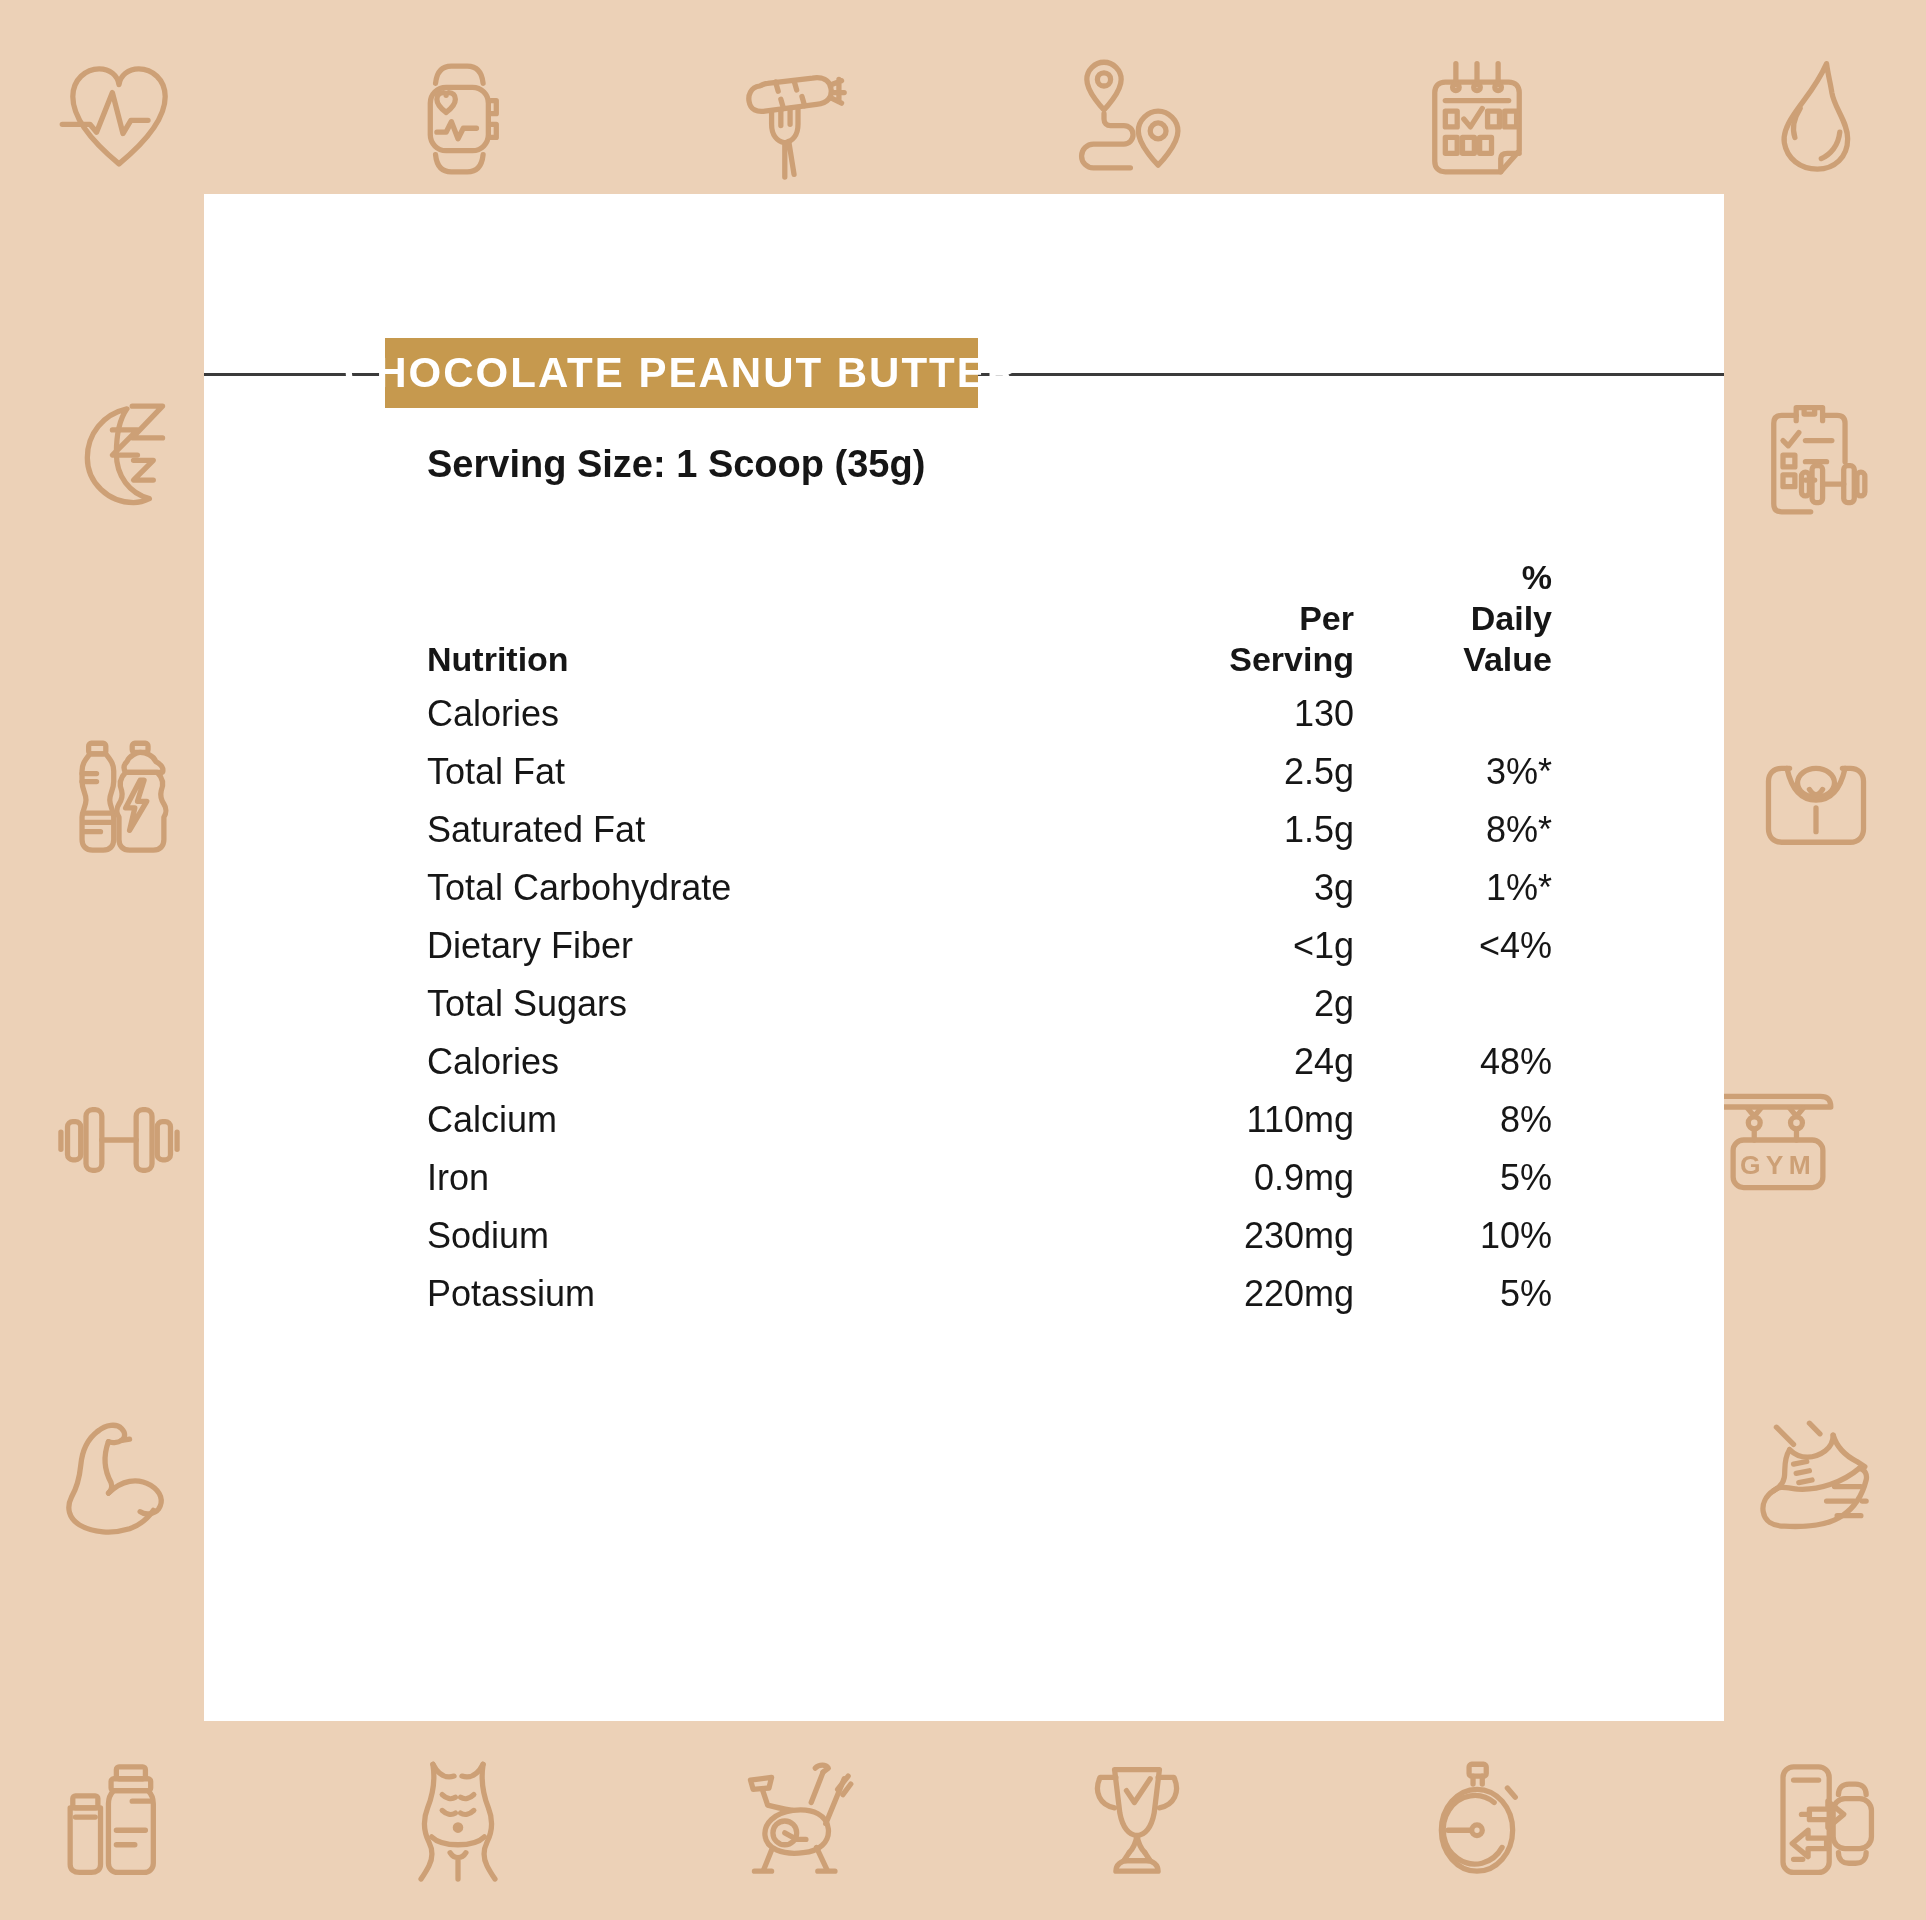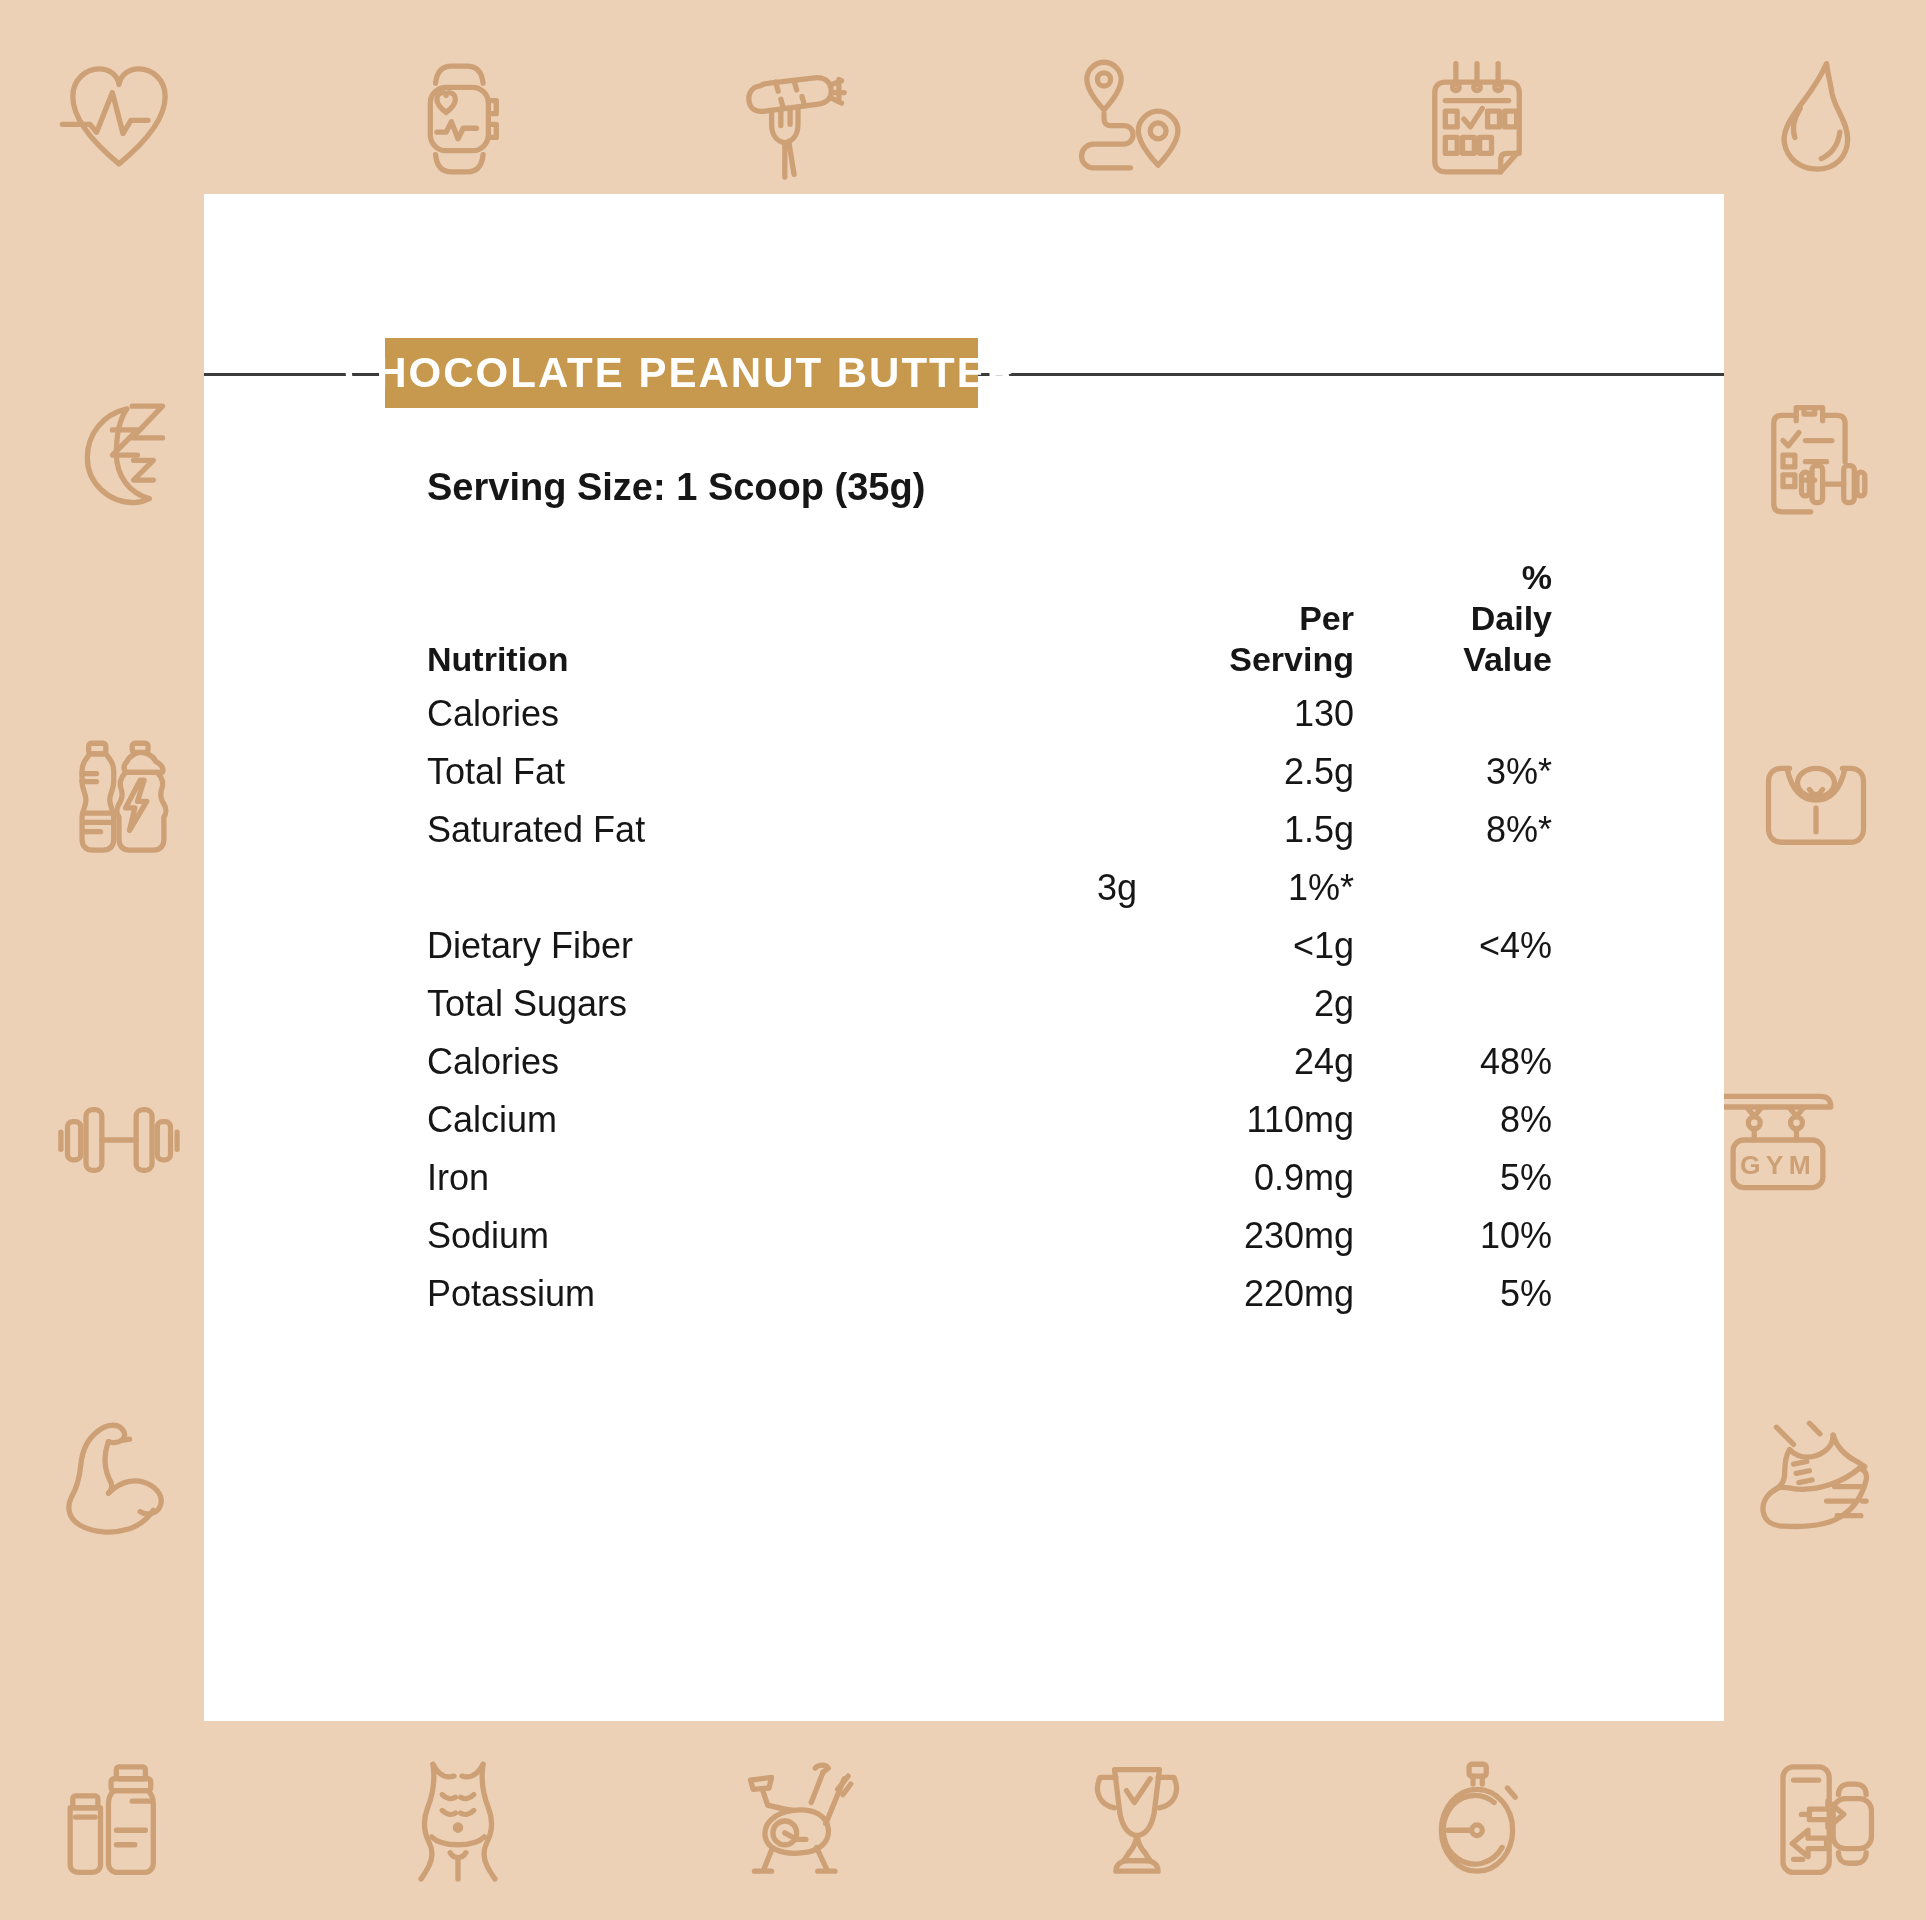--- a/index.html
+++ b/index.html
@@ -17,21 +17,21 @@
   .icon{position:absolute;width:132px;height:132px;}
   .icon svg{width:100%;height:100%;stroke:var(--icon);fill:none;stroke-width:4;stroke-linecap:round;stroke-linejoin:round;}
   .icon svg text{stroke:none;fill:var(--icon);font-family:"Liberation Sans",sans-serif;}
 
   
   .card{position:absolute;left:204px;top:194px;width:1520px;height:1527px;background:#ffffff;}
   .hline{position:absolute;left:204px;top:373px;width:1520px;height:2.6px;background:var(--line);}
   .banner{position:absolute;left:385px;top:338px;width:593px;height:70px;background:var(--gold);
           display:flex;align-items:center;justify-content:center;
           color:#ffffff;font-size:42px;font-weight:800;letter-spacing:2px;white-space:nowrap;}
-  .serving-block{position:absolute;left:427px;top:454px;color:var(--ink);
+  .serving-block{position:absolute;left:427px;top:431px;color:var(--ink);
                  font-size:38px;font-weight:700;line-height:66px;white-space:nowrap;}
 
   .table{position:absolute;left:427px;top:557px;width:1125px;color:var(--ink);}
   .t-head{display:grid;grid-template-columns:1fr 217px 198px;align-items:end;font-weight:700;font-size:34px;line-height:41px;}
   .t-head .c2,.t-head .c3{text-align:right;}
   .t-rows{margin-top:5.3px;}
   .t-row{display:grid;grid-template-columns:1fr 217px 198px;height:58px;align-items:center;font-size:36px;}
   .t-row .c2,.t-row .c3{text-align:right;}
 </style>
 </head>
@@ -297,20 +297,21 @@
         <div class="c1">Total Fat</div>
         <div class="c2">2.5g</div>
         <div class="c3">3%*</div>
       </div>
       <div class="t-row">
         <div class="c1">Saturated Fat</div>
         <div class="c2">1.5g</div>
         <div class="c3">8%*</div>
       </div>
       <div class="t-row">
+        <div class="c1">Total Carbohydrate</div>
         <div class="c2">3g</div>
         <div class="c3">1%*</div>
       </div>
       <div class="t-row">
         <div class="c1">Dietary Fiber</div>
         <div class="c2">&lt;1g</div>
         <div class="c3">&lt;4%</div>
       </div>
       <div class="t-row">
         <div class="c1">Total Sugars</div>

